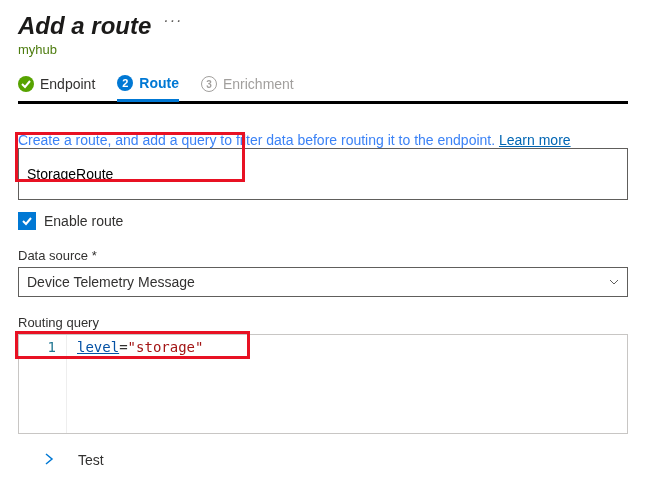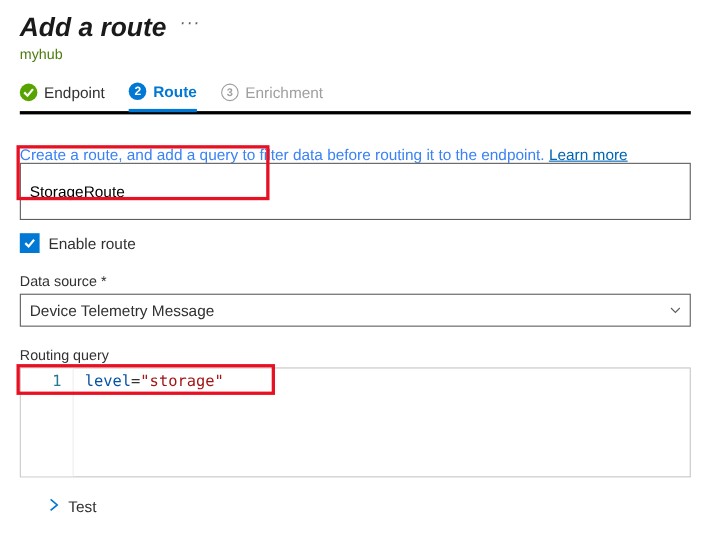--- a/index.html
+++ b/index.html
@@ -94,26 +94,26 @@
     }
     .gutter {
       width: 48px;
       text-align: right;
       padding: 4px 10px 4px 4px;
       color: #237893;
       border-right: 1px solid #eee;
       background: #fff;
     }
     .code-line { padding: 4px 10px; }
-    .tok-attr { color: #0451a5; }
+    .tok-attr { color: #0451a5; text-decoration: underline; }
     .tok-op { color: #323130; }
     .tok-str { color: #a31515; }
     .frame-query { left: -3px; top: -3px; width: 235px; height: 28px; }
     .test-row {
-      display: flex; align-items: center; gap: 8px;
+      display: flex; align-items: center; gap: 24px;
       margin-top: 18px; margin-left: 26px; font-size: 14px;
       color: #323130; cursor: pointer;
     }
     .chev-right { color: #0078d4; font-weight: 600; }
   </style>
 </head>
 <body>
 
 <div class="header-row">
   <div class="page-title">Add a route</div>

